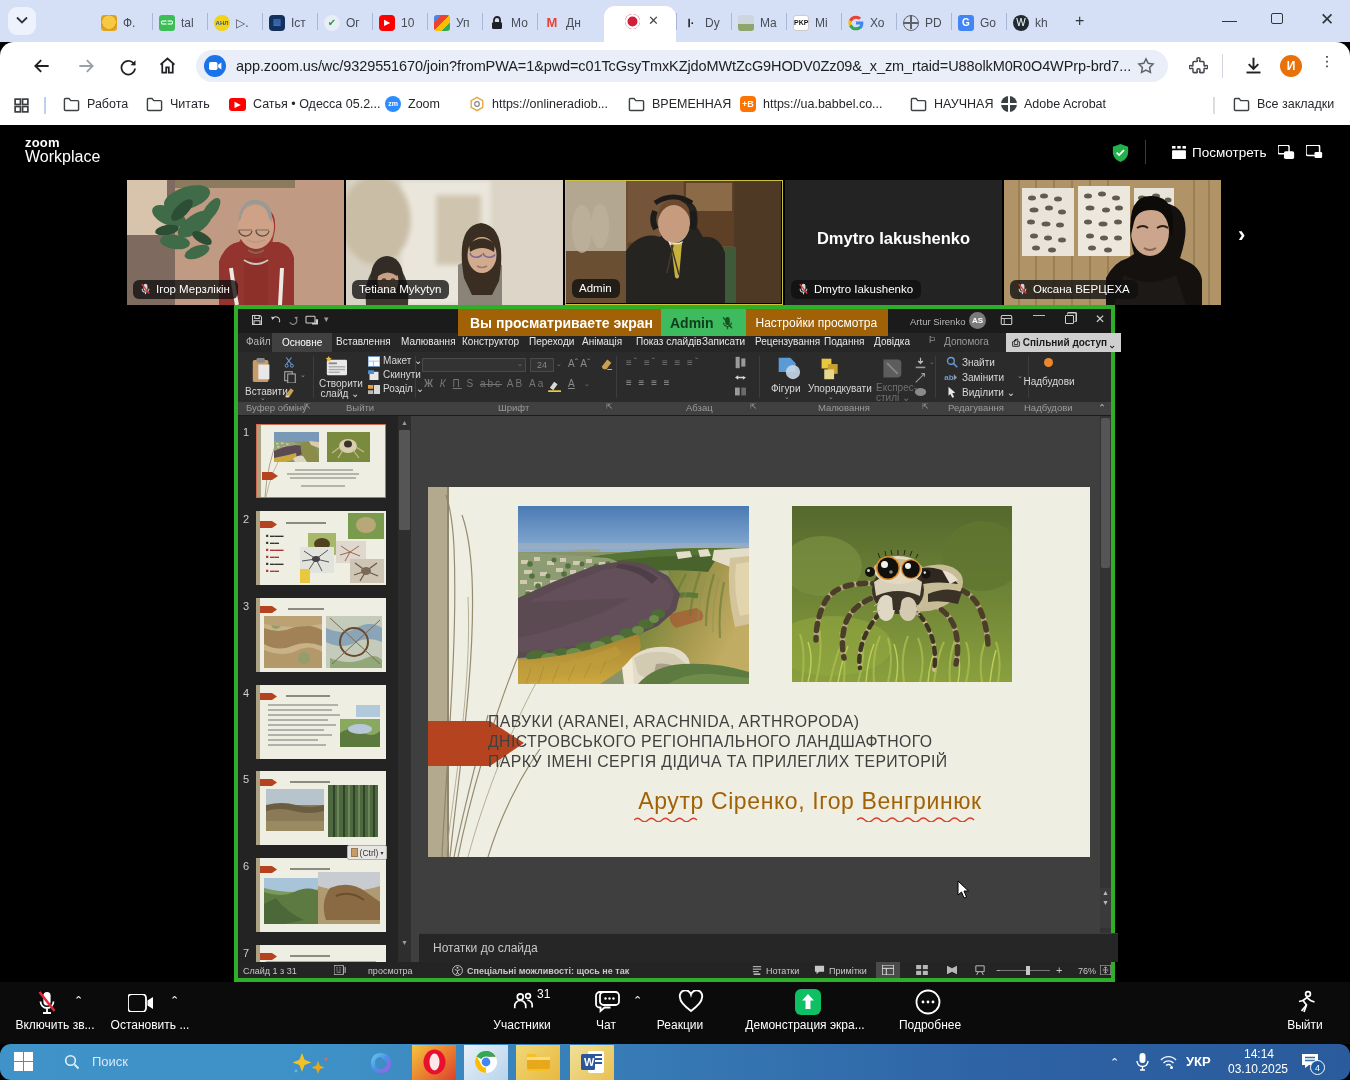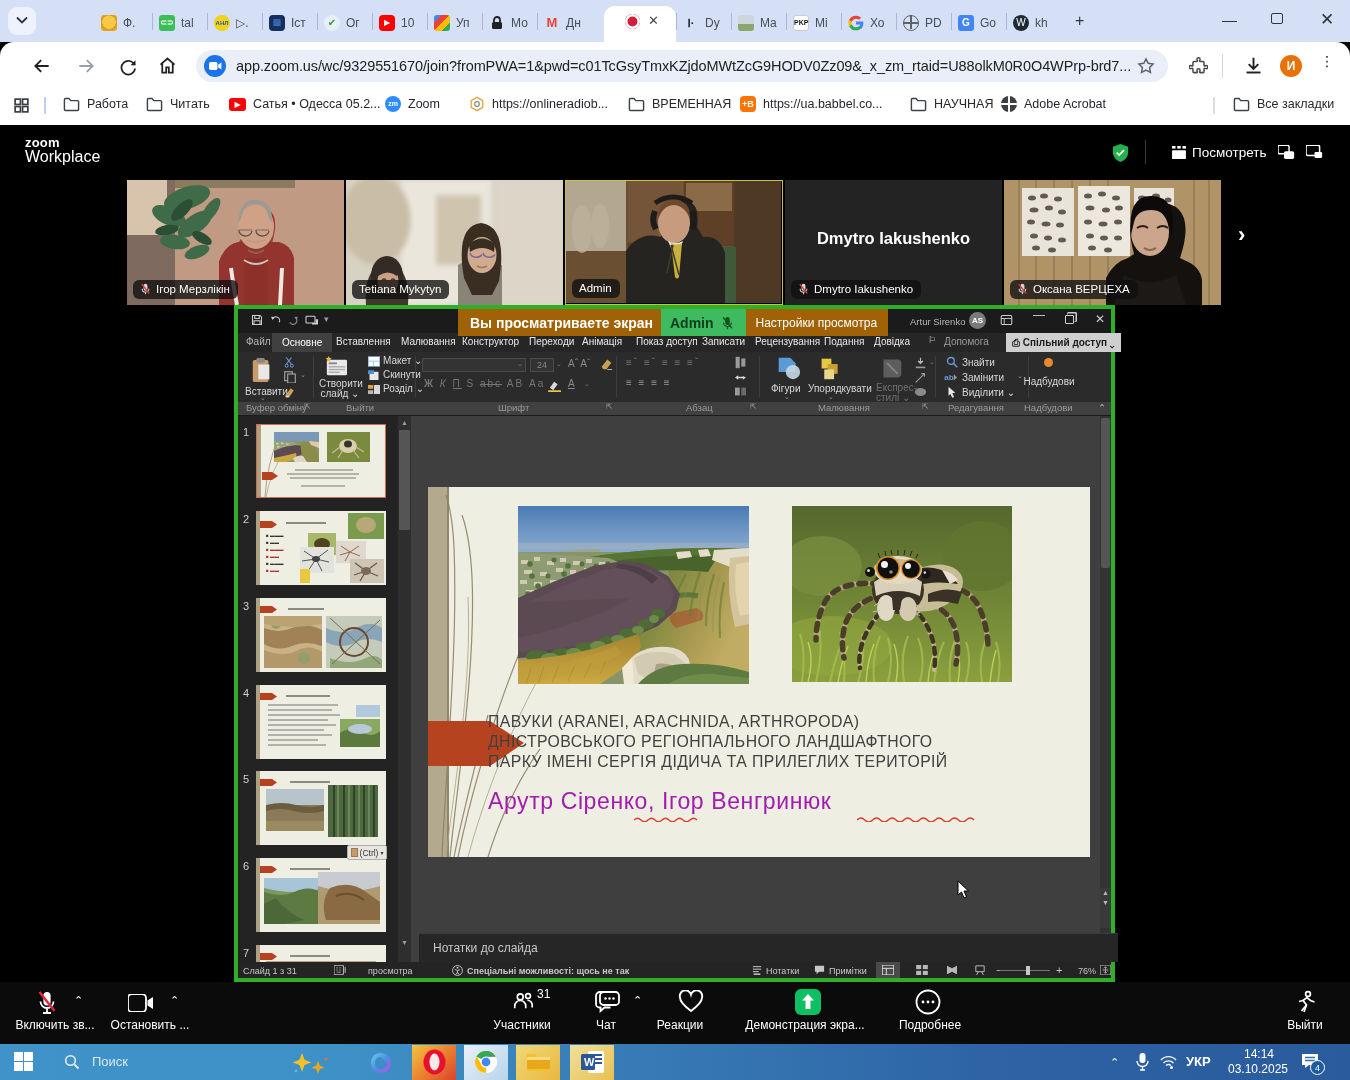--- a/index.html
+++ b/index.html
@@ -35,21 +35,21 @@
 #slidepanel { position:absolute; left:0; top:0; width:160px; height:546px; background:#232323; }
 #canvas { position:absolute; left:190px; top:71px; width:662px; height:370px; background:#efeee2; overflow:hidden; }
 #notes { position:absolute; left:181px; top:517px; width:699px; height:29px; background:#262626; border-top:1px solid #3c3c3c; color:#c9c9c9; font-size:12px; }
 .thumb { position:absolute; left:18px; width:130px; height:74px; background:#eceadd; }
 .tnum { position:absolute; left:5px; width:12px; text-align:left; color:#cfcfcf; font-size:11px; }
 #statusbar { position:absolute; left:0; top:653px; width:873px; height:16px; background:#242424; color:#c8c8c8; font-size:9px; }
 
 #ztoolbar { position:absolute; left:0; top:982px; width:1350px; height:62px; background:#0b0b0b; color:#fff; }
 .zitem { position:absolute; text-align:center; color:#fff; font-size:12px; }
 
-#taskbar { position:absolute; left:0; top:1044px; width:1350px; height:36px; background:linear-gradient(90deg,#3f93c8 0%, #3e91c6 25%, #3678b4 50%, #2d62a4 75%, #2a5b9c 100%); }
+#taskbar { position:absolute; left:0; top:1044px; width:1350px; height:36px; background:linear-gradient(90deg,#3f93c8 0%, #3e91c6 25%, #3678b4 50%, #2d62a4 75%, #2a5b9c 100%);border-radius:11px; }
 </style>
 </head>
 <body>
 <div id="page">
   <div id="tabstrip">
     <div class="abs" style="left:8px;top:7px;width:28px;height:28px;border-radius:9px;background:#eef2fd;text-align:center"><svg style="margin-top:9px" width="12" height="8" viewBox="0 0 12 8">
           <path d="M1 1.5 L6 6.5 L11 1.5" fill="none" stroke="#30343b" stroke-width="1.8"></path>
         </svg></div>
     <div class="tab" style="left:101px">
         <span class="fav" style="background:radial-gradient(circle at 50% 45%,#f6c945 55%,#d99a1c 58%,#e8b62c)"></span>
@@ -499,21 +499,21 @@
       <span style="color:#fff;font-weight:normal;font-size:12px;padding:0 11px 0 10px">Настройки просмотра</span>
     </div>
     <div id="ribtabs">
       <span style="left:8px;color:#b8b8b8">Файл</span>
       <span style="left:34px;top:0;background:#404040;height:19px;line-height:19px;padding:0 10px;color:#fff">Основне</span>
       <span style="left:98px">Вставлення</span>
       <span style="left:163px">Малювання</span>
       <span style="left:224px">Конструктор</span>
       <span style="left:291px">Переходи</span>
       <span style="left:344px">Анімація</span>
-      <span style="left:398px">Показ доступ</span>
+      <span style="left:398px">Показ слайдів</span>
       <span style="left:464px">Записати</span>
       <span style="left:517px">Рецензування</span>
       <span style="left:586px">Подання</span>
       <span style="left:636px">Довідка</span>
       <span style="left:690px;color:#d8d8d8;top:2px;font-size:9px">⚐</span>
       <span style="left:706px;color:#9a9a9a">Допомога</span>
       <span style="left:768px;top:0;background:#cfcfcf;color:#1b1b1b;height:19px;line-height:19px;padding:0 6px;font-weight:bold;font-size:10px">⎙ Спільний доступ ⌄</span>
     </div>
     <div id="ribbon">
       <svg class="abs" style="left:12px;top:5px" width="24" height="28" viewBox="0 0 26 30">
@@ -1074,21 +1074,21 @@
           <ellipse cx="116" cy="103" rx="9" ry="12" fill="#d4cab2"></ellipse>
           <path d="M100 92 q6 6 10 0 l-2 12 h-7z" fill="#3a3226"></path>
           <g stroke="#cfc4aa" stroke-width="1" opacity="0.9">
             <path d="M88 96 l-6 4"></path>
             <path d="M88 104 l-7 2"></path>
             <path d="M122 98 l7 3"></path>
             <path d="M122 106 l6 4"></path>
           </g>
         </svg>
         <div class="abs" style="left:60px;top:225px;width:644px;color:#404040;font-size:15.8px;line-height:20px;letter-spacing:0.4px">ПАВУКИ (ARANEI, ARACHNIDA, ARTHROPODA)<br>ДНІСТРОВСЬКОГО РЕГІОНПАЛЬНОГО ЛАНДШАФТНОГО<br>ПАРКУ ІМЕНІ СЕРГІЯ ДІДИЧА ТА ПРИЛЕГЛИХ ТЕРИТОРІЙ</div>
-        <div class="abs" style="left:60px;top:301px;width:644px;text-align:left;color:#a21caf;font-size:23px;letter-spacing:0.6px"><span id="w1">Арутр</span> Сіренко, Ігор <span id="w2">Венгринюк</span></div>
+        <div class="abs" style="left:60px;top:301px;width:644px;text-align:center;color:#a16207;font-size:23px;letter-spacing:0.6px"><span id="w1">Арутр</span> Сіренко, Ігор <span id="w2">Венгринюк</span></div>
         <svg class="abs" style="left:206px;top:330px" width="68" height="5" viewBox="0 0 68 5">
           <path d="M0 3 q3.5 -3.5 7 0 t7 0 t7 0 t7 0 t7 0 t7 0 t7 0 t7 0 t7 0" stroke="#e03a2a" stroke-width="1.2" fill="none"></path>
         </svg>
         <svg class="abs" style="left:429px;top:330px" width="122" height="5" viewBox="0 0 125 5">
           <path d="M0 3 q4 -4 8 0 t8 0 t8 0 t8 0 t8 0 t8 0 t8 0 t8 0 t8 0 t8 0 t8 0 t8 0 t8 0 t8 0 t8 0" stroke="#e03a2a" stroke-width="1.3" fill="none"></path>
         </svg>
       </div>
       <div class="abs" style="left:862px;top:0;width:11px;height:546px;background:#333">
         <div class="abs" style="left:1px;top:2px;width:9px;height:150px;background:#555;border-radius:2px"></div>
         <div class="abs" style="left:0;top:472px;width:11px;height:40px;background:#3a3a3a;color:#b8b8b8;font-size:7px;text-align:center;line-height:10px">▲<br>▼</div>

